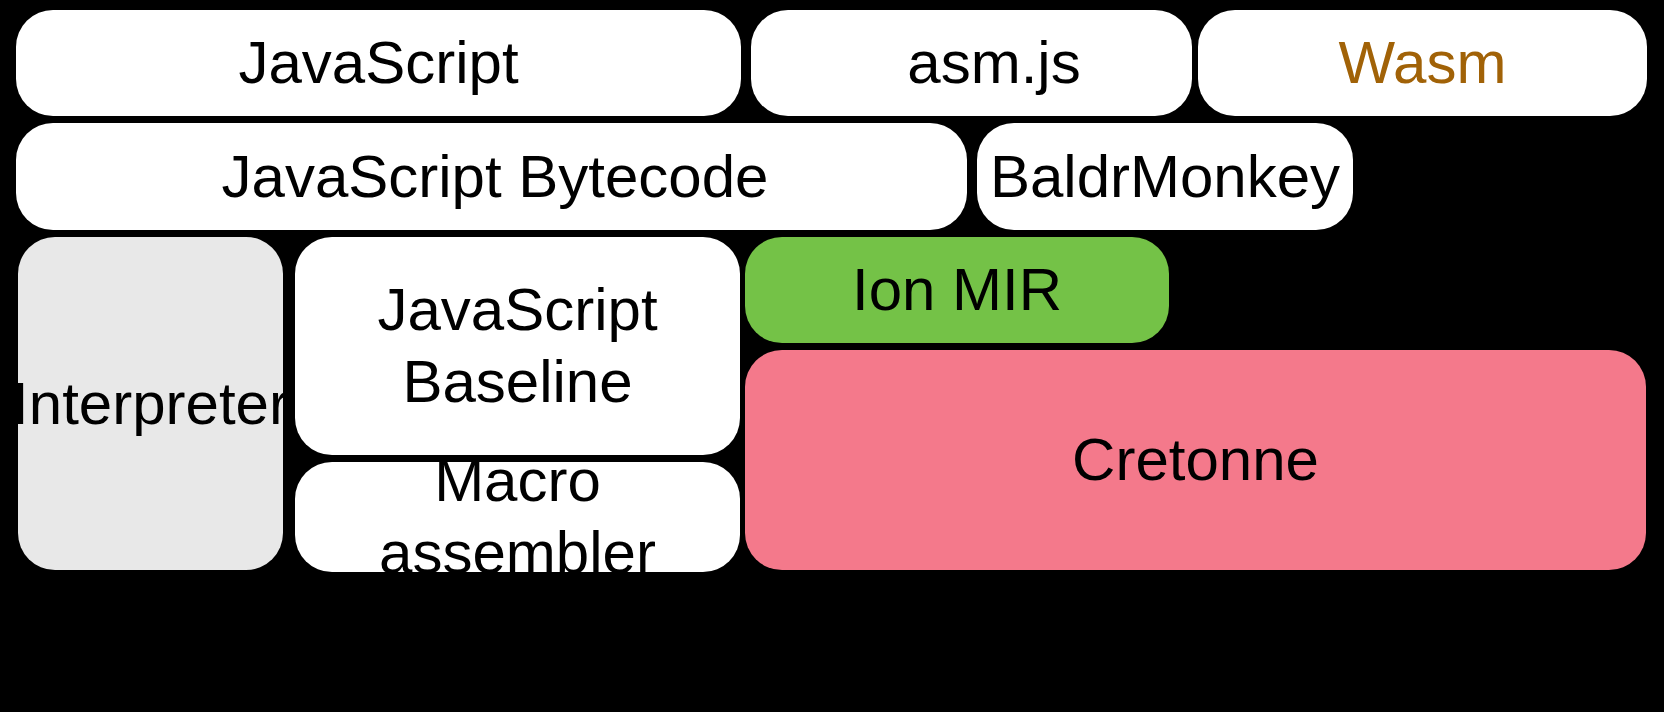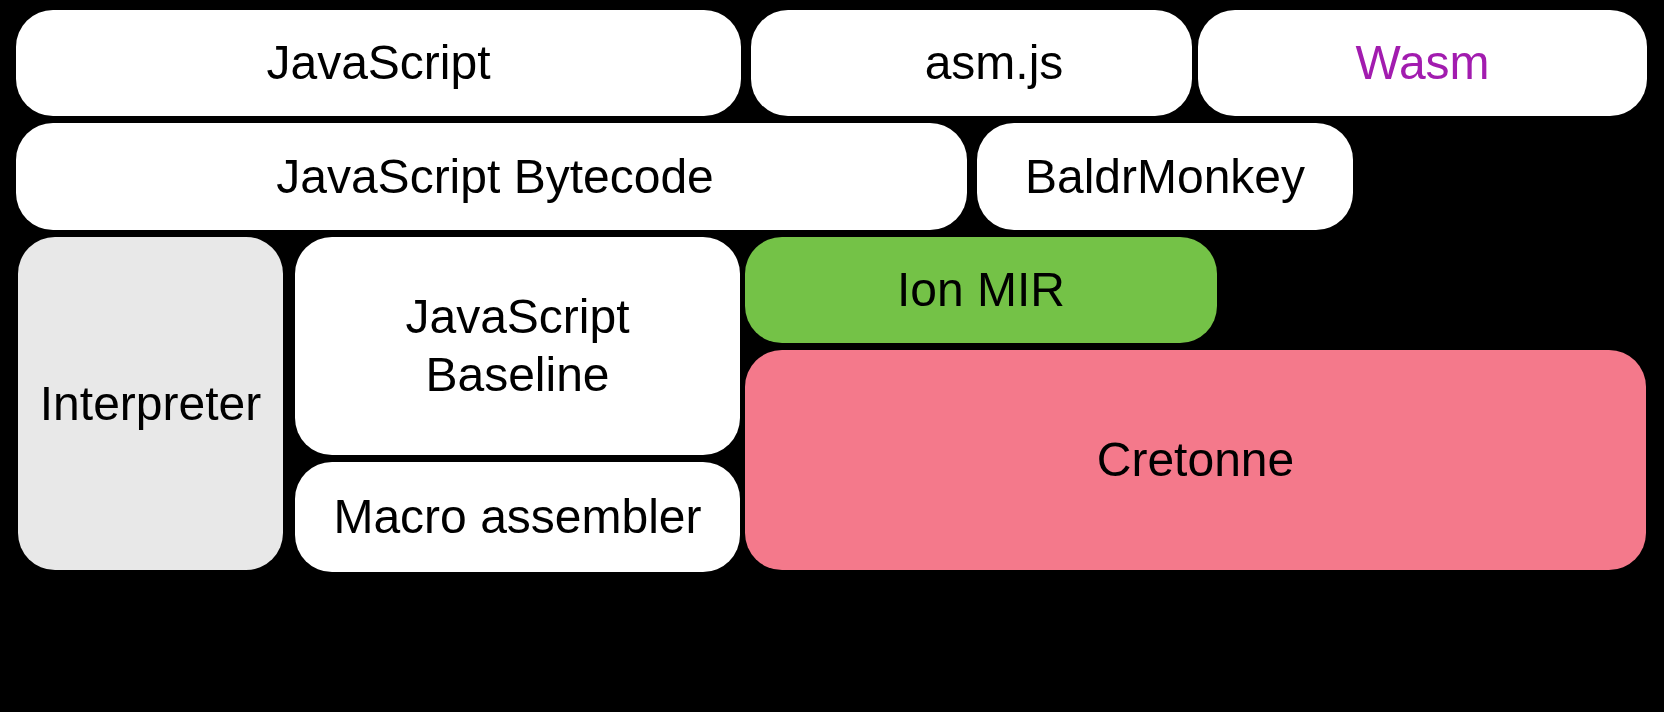--- a/index.html
+++ b/index.html
@@ -16,55 +16,55 @@
   }
   .box {
     position: absolute;
     border-radius: 37px;
     display: flex;
     align-items: center;
     justify-content: center;
     box-sizing: border-box;
   }
   .box-label {
-    font-size: 48px;
+    font-size: 60px;
     line-height: 1.2;
     color: #000000;
     text-align: center;
     white-space: pre-line;
     letter-spacing: 0px;
   }
   
   .b-javascript   { left: 16px;   top: 10px;  width: 725px;  height: 106px; }
   .b-asmjs        { left: 751px;  top: 10px;  width: 441px;  height: 106px; }
   .b-wasm         { left: 1198px; top: 10px;  width: 449px;  height: 106px; }
   .b-bytecode     { left: 16px;   top: 123px; width: 951px;  height: 107px; padding-left: 7px; }
   .b-baldrmonkey  { left: 977px;  top: 123px; width: 376px;  height: 107px; }
   .b-interpreter  { left: 18px;   top: 237px; width: 265px;  height: 333px; }
   .b-baseline     { left: 295px;  top: 237px; width: 445px;  height: 218px; }
-  .b-ionmir       { left: 745px;  top: 237px; width: 472px;  height: 106px; }
+  .b-ionmir       { left: 745px;  top: 237px; width: 424px;  height: 106px; }
   .b-cretonne     { left: 745px;  top: 350px; width: 901px;  height: 220px; }
   .b-macro        { left: 295px;  top: 462px; width: 445px;  height: 110px; }
   .b-native       { left: 292px;  top: 577px; width: 1355px; height: 106px; }
 </style>
 </head>
 <body>
 
 <div class="canvas" style="background: rgb(0, 0, 0);">
 
   <div class="box b-javascript" style="background: rgb(255, 255, 255);">
     <span class="box-label" style="color: rgb(0, 0, 0);">JavaScript</span>
   </div>
 
   <div class="box b-asmjs" style="background: rgb(255, 255, 255);">
     <span class="box-label" style="color: rgb(0, 0, 0); margin-left: 45px;">asm.js</span>
   </div>
 
   <div class="box b-wasm" style="background: rgb(255, 255, 255);">
-    <span class="box-label" style="color: #a21caf;">Wasm</span>
+    <span class="box-label" style="color: #a16207;">Wasm</span>
   </div>
 
   <div class="box b-bytecode" style="background: rgb(255, 255, 255);">
     <span class="box-label" style="color: rgb(0, 0, 0);">JavaScript Bytecode</span>
   </div>
 
   <div class="box b-baldrmonkey" style="background: rgb(255, 255, 255);">
     <span class="box-label" style="color: rgb(0, 0, 0);">BaldrMonkey</span>
   </div>
 

